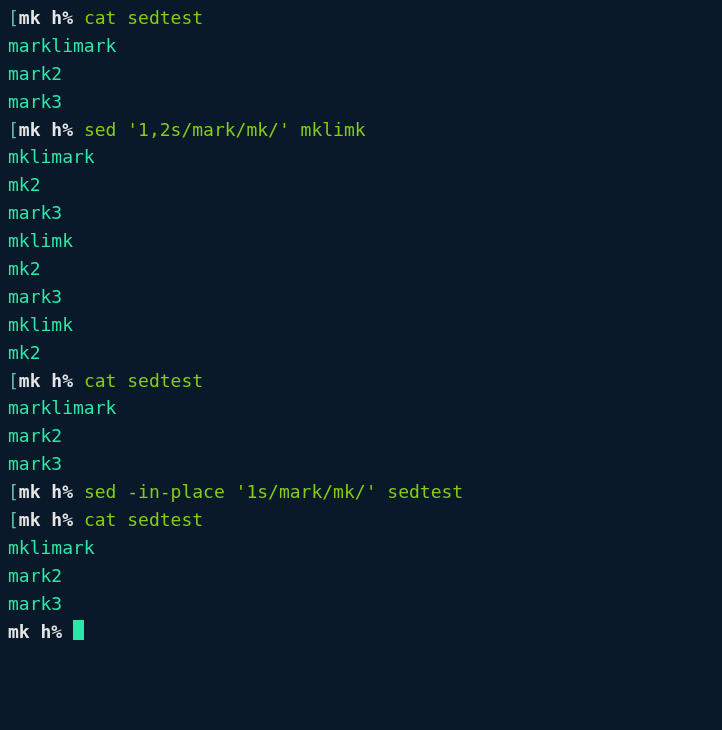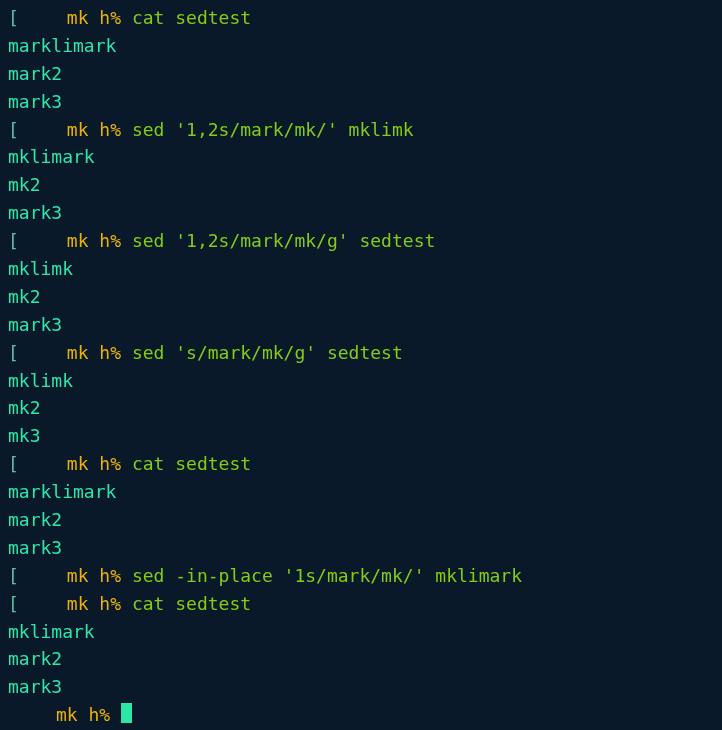--- a/index.html
+++ b/index.html
@@ -20,23 +20,22 @@
     .terminal {
       color: #2ee6a8;
     }
     .line {
       white-space: pre;
     }
     .prompt-bracket {
       color: #5fbfa8;
     }
     .prompt {
-      color: #eab308;
-      font-weight: 400;
-      margin-left: 48px;
+      color: #e5e5e5;
+      font-weight: 700;
     }
     .command {
       color: #84cc16;
     }
     .output {
       color: #2ee6a8;
       text-align: right;
     }
     .cursor {
       display: inline-block;
@@ -52,31 +51,28 @@
 
 <div class="terminal" id="terminal-container">
     <div class="line"><span class="prompt-bracket">[</span><span class="prompt">mk h%</span> <span class="command">cat sedtest</span></div>
     <div class="line"><span class="output">marklimark</span></div>
     <div class="line"><span class="output">mark2</span></div>
     <div class="line"><span class="output">mark3</span></div>
     <div class="line"><span class="prompt-bracket">[</span><span class="prompt">mk h%</span> <span class="command">sed '1,2s/mark/mk/' mklimk</span></div>
     <div class="line"><span class="output">mklimark</span></div>
     <div class="line"><span class="output">mk2</span></div>
     <div class="line"><span class="output">mark3</span></div>
-    <div class="line"><span class="prompt-bracket">[</span><span class="prompt">mk h%</span> <span class="command">sed '1,2s/mark/mk/g' sedtest</span></div>
     <div class="line"><span class="output">mklimk</span></div>
     <div class="line"><span class="output">mk2</span></div>
     <div class="line"><span class="output">mark3</span></div>
-    <div class="line"><span class="prompt-bracket">[</span><span class="prompt">mk h%</span> <span class="command">sed 's/mark/mk/g' sedtest</span></div>
     <div class="line"><span class="output">mklimk</span></div>
     <div class="line"><span class="output">mk2</span></div>
-    <div class="line"><span class="output">mk3</span></div>
     <div class="line"><span class="prompt-bracket">[</span><span class="prompt">mk h%</span> <span class="command">cat sedtest</span></div>
     <div class="line"><span class="output">marklimark</span></div>
     <div class="line"><span class="output">mark2</span></div>
     <div class="line"><span class="output">mark3</span></div>
-    <div class="line"><span class="prompt-bracket">[</span><span class="prompt">mk h%</span> <span class="command">sed -in-place '1s/mark/mk/' mklimark</span></div>
+    <div class="line"><span class="prompt-bracket">[</span><span class="prompt">mk h%</span> <span class="command">sed -in-place '1s/mark/mk/' sedtest</span></div>
     <div class="line"><span class="prompt-bracket">[</span><span class="prompt">mk h%</span> <span class="command">cat sedtest</span></div>
     <div class="line"><span class="output">mklimark</span></div>
     <div class="line"><span class="output">mark2</span></div>
     <div class="line"><span class="output">mark3</span></div>
     <div class="line"><span class="prompt">mk h%</span> <span class="cursor"></span></div>
   </div>
 
 </body></html>

